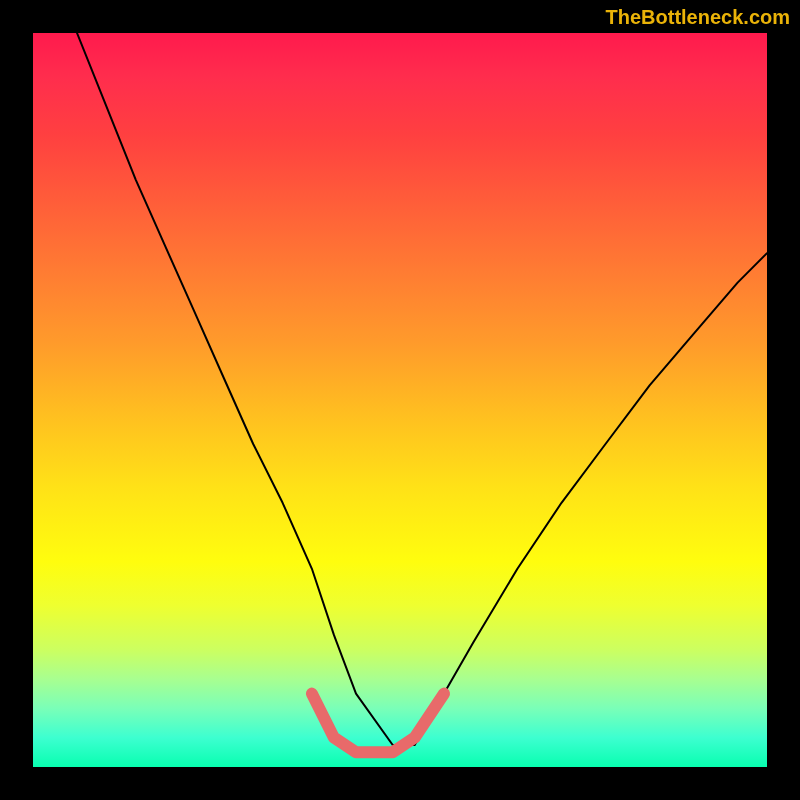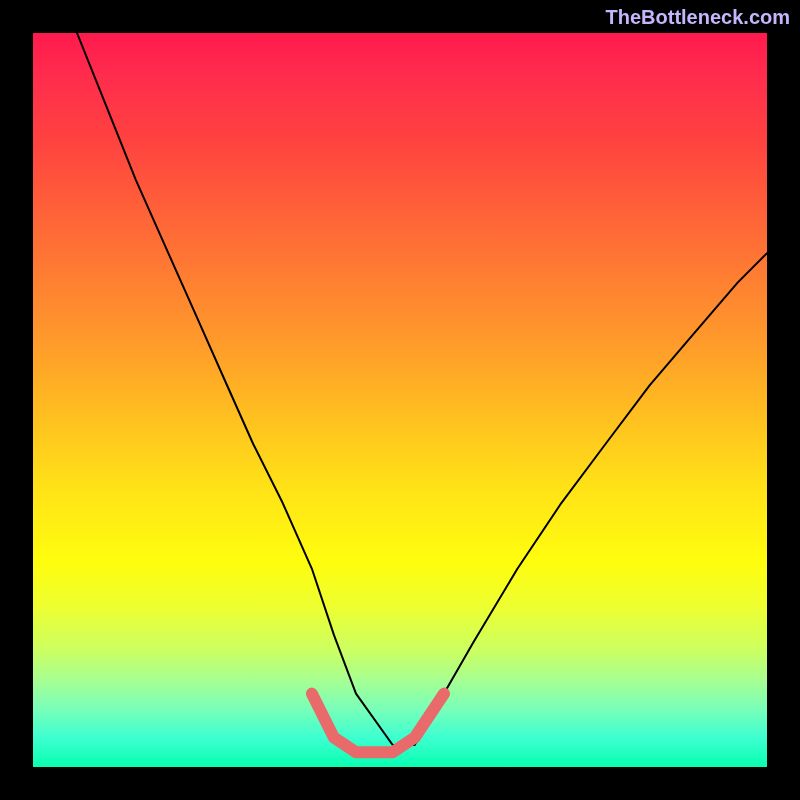--- a/index.html
+++ b/index.html
@@ -33,21 +33,21 @@
       #3dffd0 96%,
       #08ffb0 100%);
   }
   .watermark {
     position: absolute;
     top: 6px;
     right: 10px;
     font-family: Arial, Helvetica, sans-serif;
     font-size: 20px;
     font-weight: 600;
-    color: #c4b5fd;
+    color: #eab308;
     user-select: none;
   }
   svg.curves {
     position: absolute;
     left: 0; top: 0;
     width: 734px; height: 734px;
   }
 </style>
 </head>
 <body>

